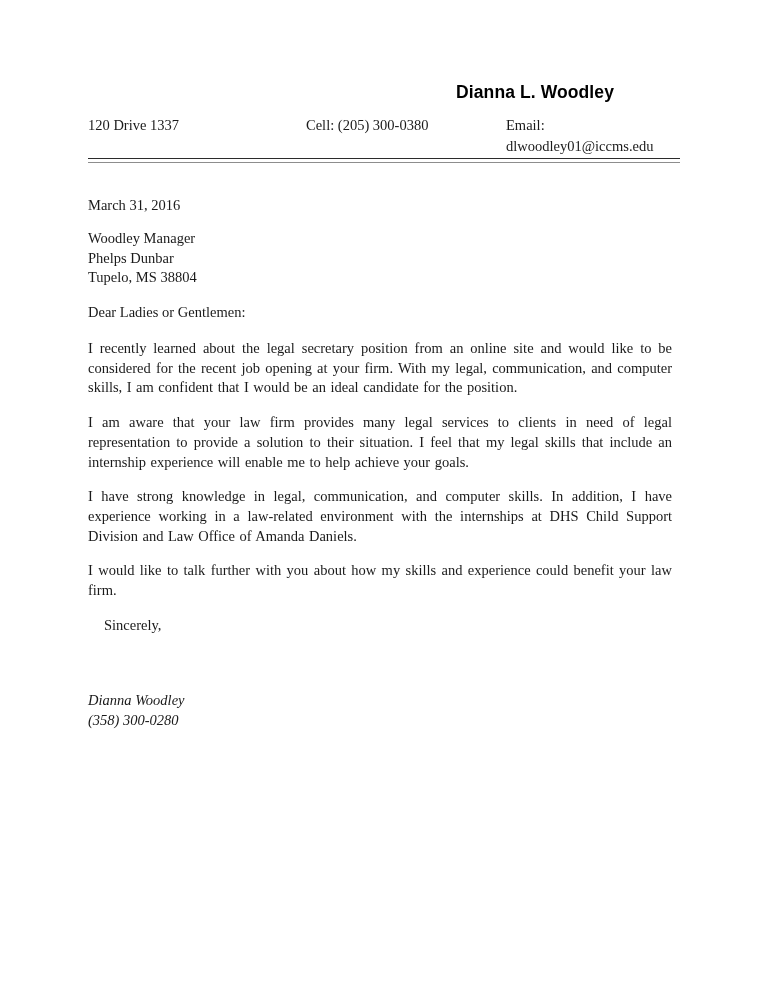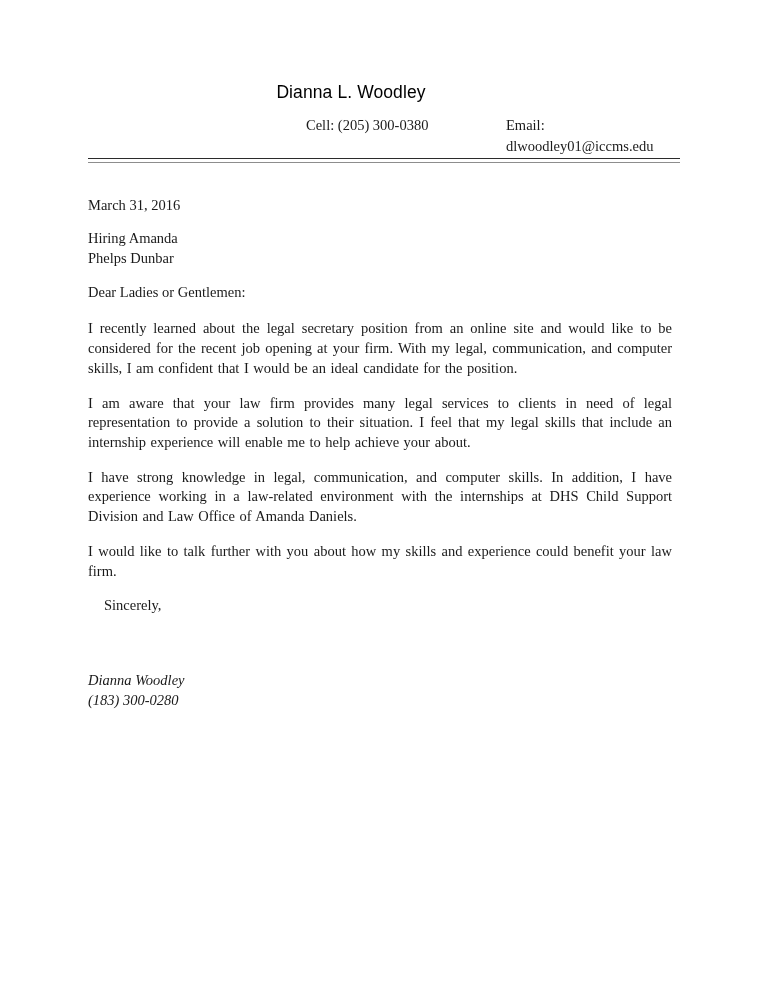--- a/index.html
+++ b/index.html
@@ -31,23 +31,23 @@
     top: 0;
     width: 592px;
   }
 
   
   .letterhead {
     padding-top: 82px;
   }
 
   .lh-name {
-    text-align: center;
+    text-align: right;
     font-family: "Liberation Sans", "DejaVu Sans", sans-serif;
-    font-weight: normal;
+    font-weight: bold;
     font-size: 17.5px;
     letter-spacing: 0.1px;
     color: #000000;
     line-height: 1.2;
     padding-right: 66px;
   }
 
   .lh-contact {
     margin-top: 12px;
     display: flex;
@@ -125,46 +125,48 @@
 <body>
 
 <div class="page">
   <div class="content">
 
     <div class="letterhead">
       <div class="lh-name">Dianna L. Woodley</div>
 
       <div class="lh-contact">
         <div class="lh-left">
+          <span class="lh-street">120 Drive  1337</span>
         </div>
         <div class="lh-mid">Cell:  (205) 300-0380</div>
         <div class="lh-right">Email:  dlwoodley01@iccms.edu</div>
       </div>
     </div>
 
     <div class="rule"></div>
 
     <div class="letter">
 
       <div class="date-line">March 31, 2016</div>
 
       <div class="recipient">
-        <div>Hiring  Amanda</div>
+        <div>Woodley  Manager</div>
         <div>Phelps  Dunbar</div>
+        <div>Tupelo,  MS 38804</div>
       </div>
 
       <div class="salutation">Dear Ladies  or Gentlemen:</div>
 
       <p class="para">I recently  learned  about  the  legal  secretary  position  from  an online  site  and  would  like  to  be  considered  for  the  recent  job  opening  at your  firm.  With  my  legal,  communication,  and  computer  skills,  I am confident  that  I would  be an ideal  candidate  for  the  position.</p>
-      <p class="para">I am aware that  your  law  firm  provides  many  legal  services  to clients  in need of legal  representation  to provide  a solution  to their  situation.  I feel that  my  legal  skills  that  include  an  internship  experience  will  enable  me  to help  achieve  your  about.</p>
+      <p class="para">I am aware that  your  law  firm  provides  many  legal  services  to clients  in need of legal  representation  to provide  a solution  to their  situation.  I feel that  my  legal  skills  that  include  an  internship  experience  will  enable  me  to help  achieve  your  goals.</p>
       <p class="para"> I  have  strong  knowledge  in legal,  communication,  and  computer  skills.  In addition,  I have  experience  working  in a law-related  environment  with  the  internships  at DHS Child  Support  Division  and Law Office  of Amanda  Daniels.</p>
       <p class="para">I would  like  to talk  further  with  you  about how  my  skills  and experience  could  benefit  your  law  firm.</p>
 
       <div class="closing">Sincerely,</div>
 
       <div class="signature">
         <div>Dianna  Woodley</div>
-        <div>(183) 300-0280</div>
+        <div>(358) 300-0280</div>
       </div>
 
     </div>
   </div>
 </div>
 
 </body></html>

